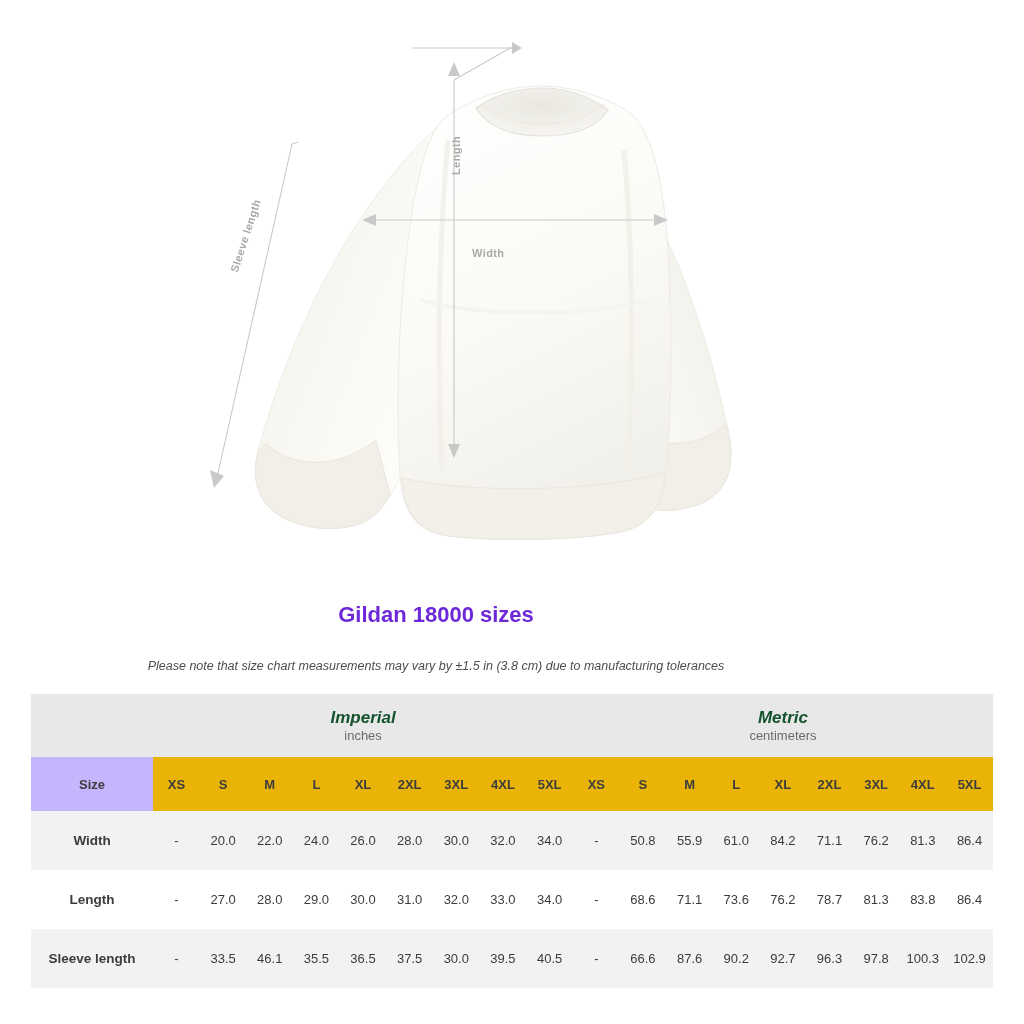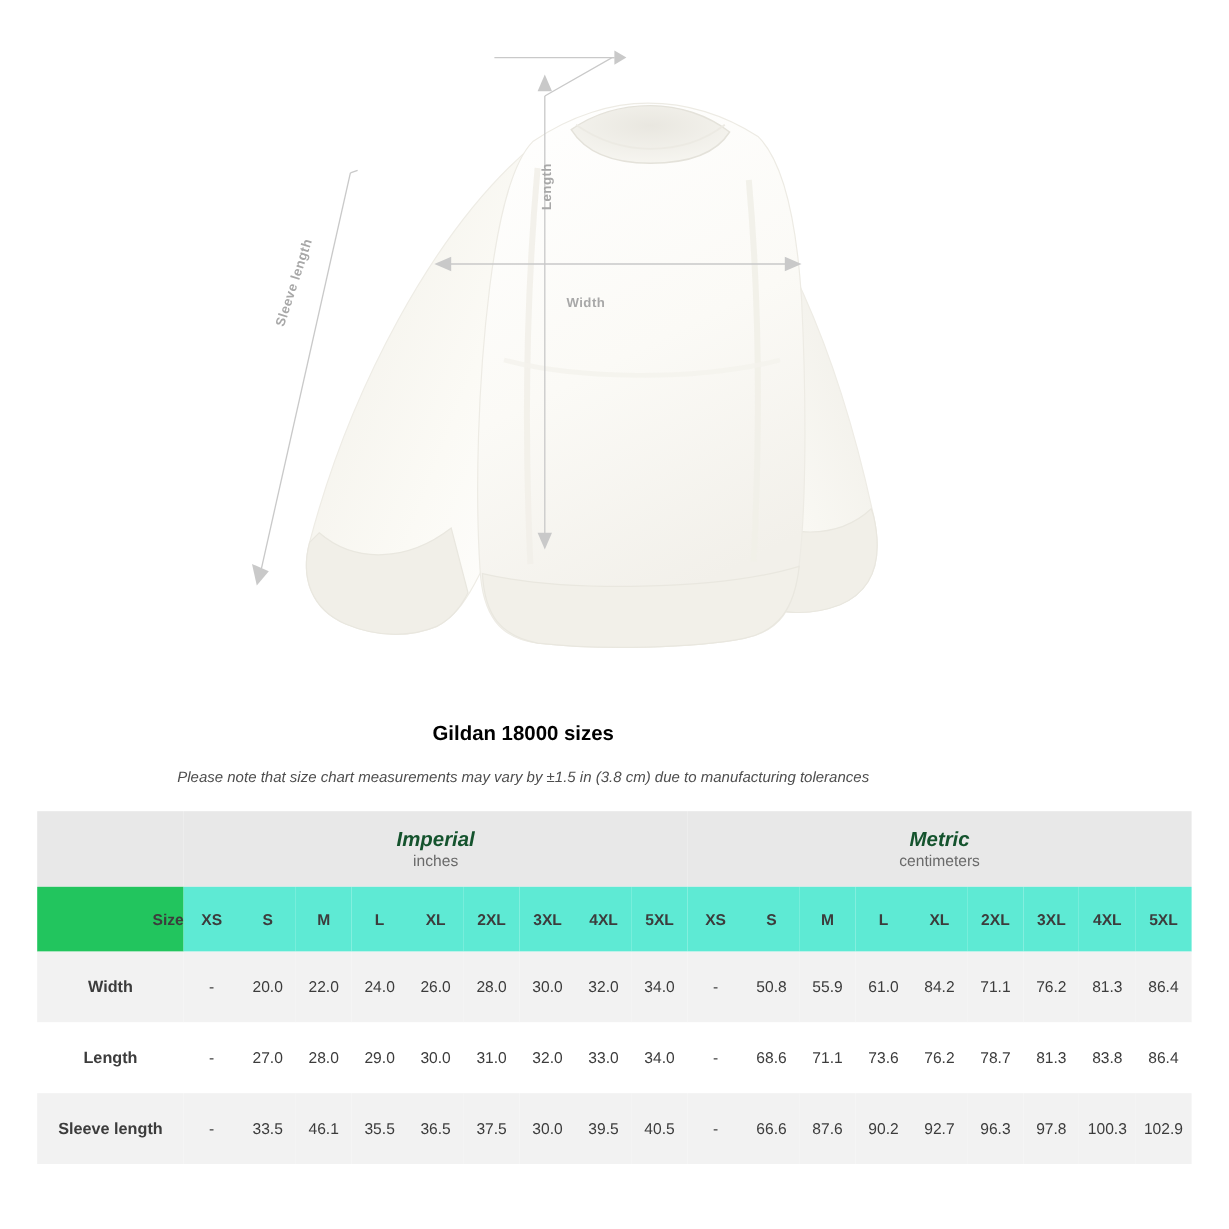--- a/index.html
+++ b/index.html
@@ -69,30 +69,30 @@
     transform: rotate(-72deg);
     transform-origin: left top;
   }
 
   
   .title-block {
     text-align: center;
     margin-top: 12px;
   }
   .chart-title {
-    font-size: 17px;
-    font-weight: bold;
-    color: #000000;
+    font-size: 22px;
+    font-weight: bold;
+    color: #6d28d9;
     margin: 0;
   }
   .chart-note {
     font-size: 12.5px;
     font-style: italic;
     color: #4d4d4d;
-    margin-top: 19px;
+    margin-top: 31px;
   }
 
   
   .table-wrap {
     margin: 21px 31px 0 31px;
     width: 962px;
   }
   table.sizes {
     border-collapse: collapse;
     width: 962px;
@@ -119,28 +119,27 @@
     line-height: 20px;
   }
   .unit-sub {
     font-size: 13px;
     color: #6a6a6a;
     display: block;
     line-height: 16px;
   }
   .size-head td {
     height: 54px;
-    background: #5eead4;
+    background: #eab308;
     font-weight: bold;
     font-size: 13px;
   }
   .size-head td.rowlabel {
-    background: #22c55e;
-    font-weight: bold;
-    text-align: right;
+    background: #c4b5fd;
+    font-weight: bold;
   }
   .data-row td {
     height: 59px;
   }
   .data-row.alt td {
     background: #f2f2f2;
   }
   .data-row.plain td {
     background: #ffffff;
   }

